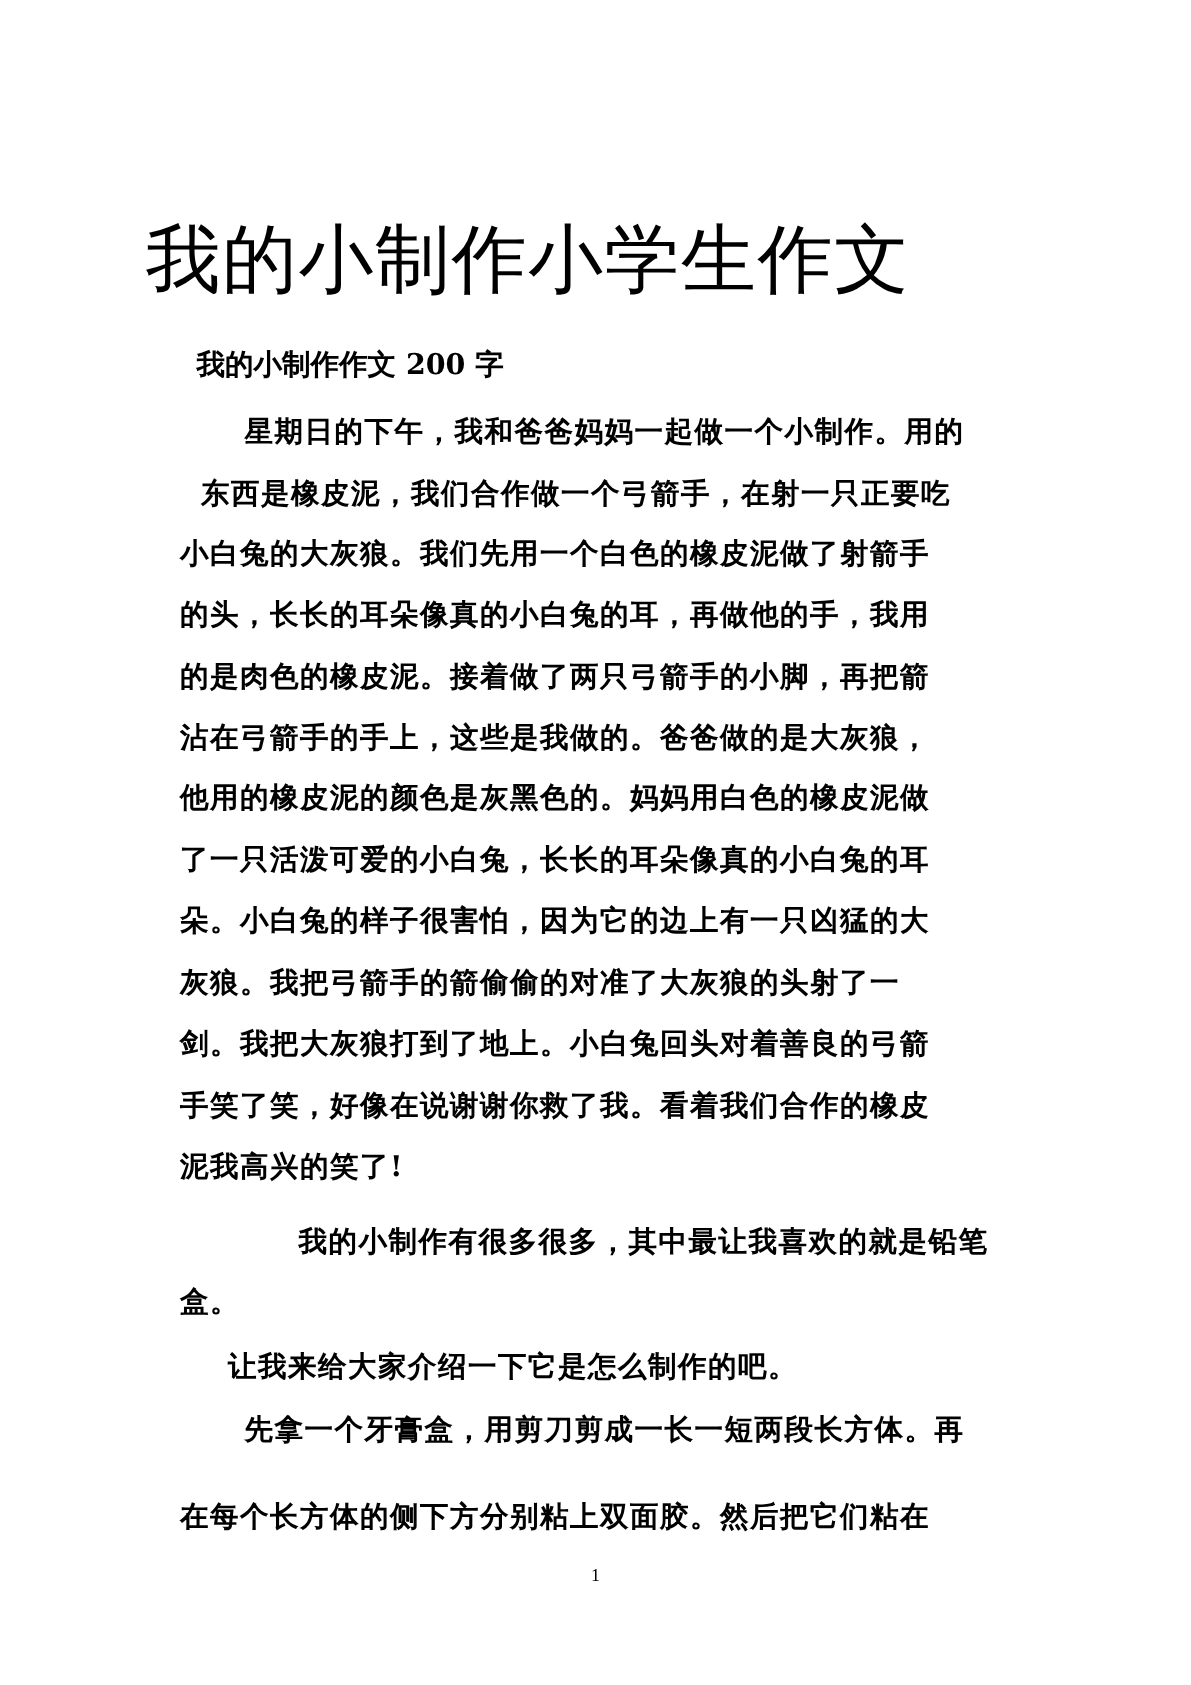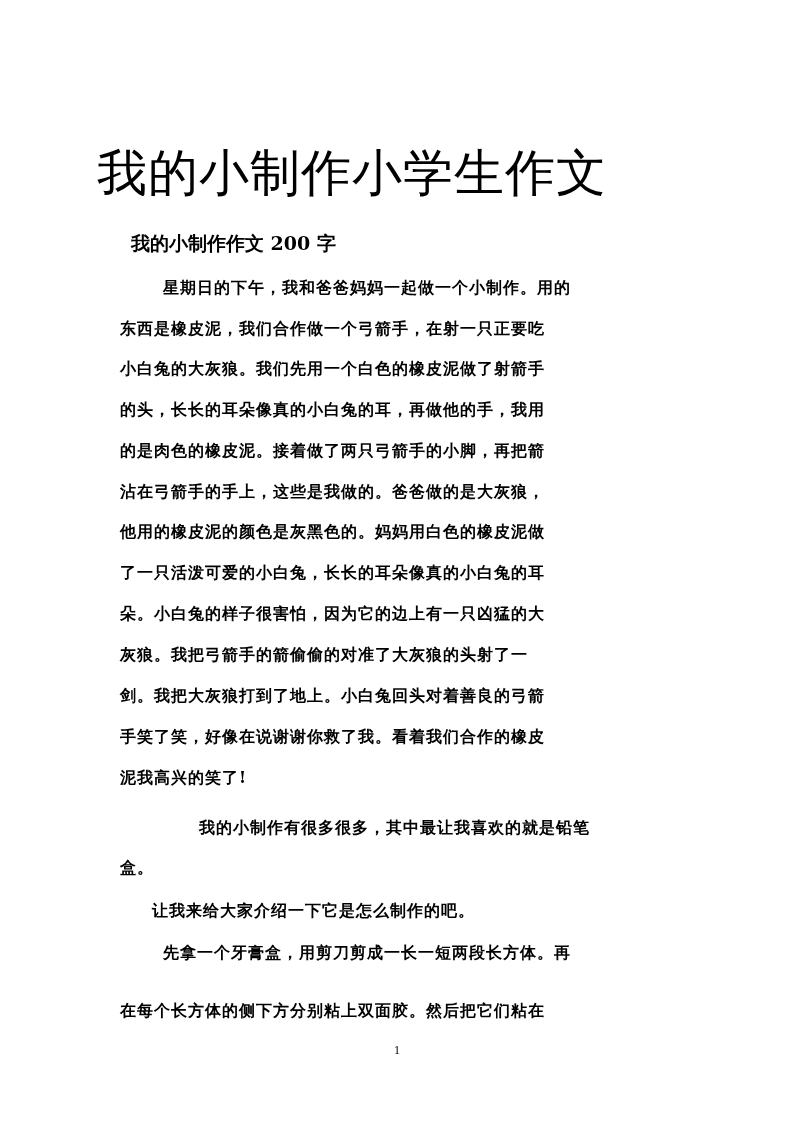--- a/index.html
+++ b/index.html
@@ -4,34 +4,34 @@
 <style>
   html, body { margin: 0; padding: 0; background: #ffffff; }
   body { width: 794px; height: 1123px; position: relative; overflow: hidden;
          font-family: "DejaVu Serif", "Liberation Serif", serif; color: #000; }
   .page { position: absolute; left: 0; top: 0; width: 794px; height: 1123px; background: #fff; }
   .title { position: absolute; left: 0; width: 704px; top: 140px; text-align: center;
            font-size: 50px; line-height: 66px; font-weight: normal; letter-spacing: 1px;
            font-family: Liberation Sans, sans-serif; }
   .subtitle { position: absolute; left: 131px; top: 230px; font-size: 19px; line-height: 26px;
               font-weight: bold; text-align: right; }
-  .line { position: absolute; left: 120px; font-size: 16px; line-height: 28px; font-weight: bold;
+  .line { position: absolute; left: 120px; font-size: 19px; line-height: 28px; font-weight: bold;
           white-space: nowrap; letter-spacing: 1px; }
   .page-number { position: absolute; left: 0; width: 794px; top: 1043px; text-align: center;
                  font-size: 12px; line-height: 14px; font-family: "Liberation Serif", serif; }
 </style>
 </head>
 <body>
 
 <div class="page">
   <div class="title">我的小制作小学生作文</div>
   <div class="subtitle">我的小制作作文 200 字</div>
 
   <div class="line" style="top:274px; left:163px;">星期日的下午，我和爸爸妈妈一起做一个小制作。用的</div>
-  <div class="line" style="top:315px;">东西是橡皮泥，我们合作做一个弓箭手，在射一只正要吃</div>
+  <div class="line" style="top:315px;margin-left:14px;">东西是橡皮泥，我们合作做一个弓箭手，在射一只正要吃</div>
   <div class="line" style="top:355px;">小白兔的大灰狼。我们先用一个白色的橡皮泥做了射箭手</div>
   <div class="line" style="top:396px;">的头，长长的耳朵像真的小白兔的耳，再做他的手，我用</div>
   <div class="line" style="top:437px;">的是肉色的橡皮泥。接着做了两只弓箭手的小脚，再把箭</div>
   <div class="line" style="top:478px;">沾在弓箭手的手上，这些是我做的。爸爸做的是大灰狼，</div>
   <div class="line" style="top:518px;">他用的橡皮泥的颜色是灰黑色的。妈妈用白色的橡皮泥做</div>
   <div class="line" style="top:559px;">了一只活泼可爱的小白兔，长长的耳朵像真的小白兔的耳</div>
   <div class="line" style="top:600px;">朵。小白兔的样子很害怕，因为它的边上有一只凶猛的大</div>
   <div class="line" style="top:641px;">灰狼。我把弓箭手的箭偷偷的对准了大灰狼的头射了一</div>
   <div class="line" style="top:682px;">剑。我把大灰狼打到了地上。小白兔回头对着善良的弓箭</div>
   <div class="line" style="top:723px;">手笑了笑，好像在说谢谢你救了我。看着我们合作的橡皮</div>

